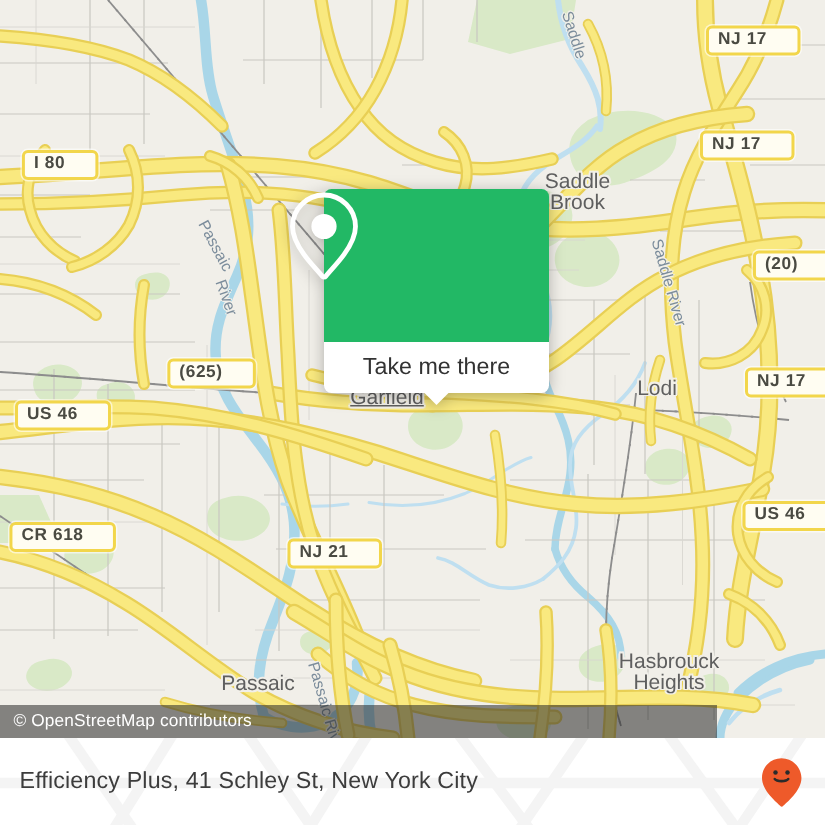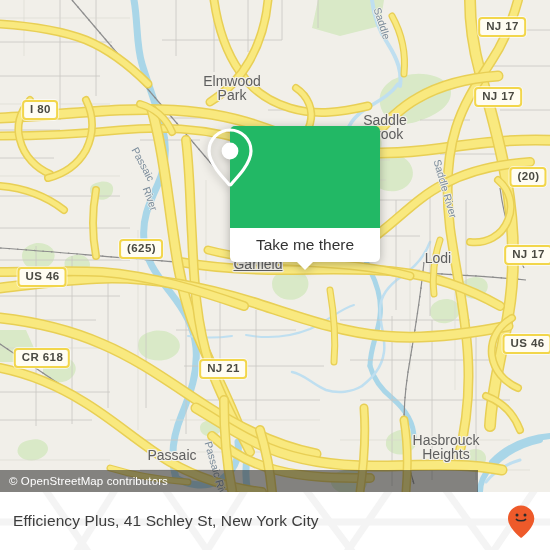--- a/index.html
+++ b/index.html
@@ -49,28 +49,28 @@
     position:absolute;color:#7b8c9b;font-size:10.5px;white-space:pre;
     text-shadow:-1px 0 #f1efe9,1px 0 #f1efe9,0 -1px #f1efe9,0 1px #f1efe9;
     pointer-events:none;transform-origin:0 0;
   }
 
   
   .shield{
     position:absolute;transform:translate(-50%,-50%);
     background:#fffdf2;border:2px solid #f2d64b;border-radius:4px;
     color:#4a4a42;font-size:11.5px;font-weight:bold;
-    padding:1px 5px 2px 6px;line-height:13px;white-space:nowrap;
+    padding:1px 20px 2px 6px;line-height:13px;white-space:nowrap;
     letter-spacing:.4px;
     box-shadow:0 0 0 1px rgba(255,255,255,.6);
   }
 
   
   .card{
-    position:absolute;left:202px;top:126px;width:150px;
+    position:absolute;left:188px;top:126px;width:150px;
     border-radius:5px;overflow:visible;
     filter:drop-shadow(0 2px 5px rgba(0,0,0,.28));
     padding-left:28px;
   }
   .card-top{
     height:102px;border-radius:5px 5px 0 0;
     display:flex;align-items:center;justify-content:center;
   }
   .card-bottom{
     height:34px;background:#ffffff;border-radius:0 0 5px 5px;
@@ -317,22 +317,20 @@
         <path class="rd-fill" stroke-width="4.5" d="M330 290c4 24 6 48 4 72"></path>
 
         <path class="rd-case" stroke-width="7" d="M440 240c-6 18-8 36-6 54"></path>
         <path class="rd-fill" stroke-width="4.5" d="M440 240c-6 18-8 36-6 54"></path>
 
         <path class="rd-case" stroke-width="7" d="M110 468c26 8 52 12 78 14"></path>
         <path class="rd-fill" stroke-width="4.5" d="M110 468c26 8 52 12 78 14"></path>
       </g>
     </svg>
 
-    <div class="plabel big" style="left:232px;top:88px;">Elmwood
-Park</div>
     <div class="plabel big" style="left:385px;top:127px;">Saddle
 Brook</div>
     <div class="plabel big" style="left:438px;top:258px;">Lodi</div>
     <div class="plabel big" style="left:258px;top:264px;text-decoration:underline;">Garfield</div>
     <div class="plabel big" style="left:446px;top:447px;">Hasbrouck
 Heights</div>
     <div class="plabel big" style="left:172px;top:455px;">Passaic</div>
 
     <div class="rlabel" style="left:140px;top:145px;transform:rotate(62deg);">Passaic</div>
     <div class="rlabel" style="left:152px;top:185px;transform:rotate(70deg);">River</div>

